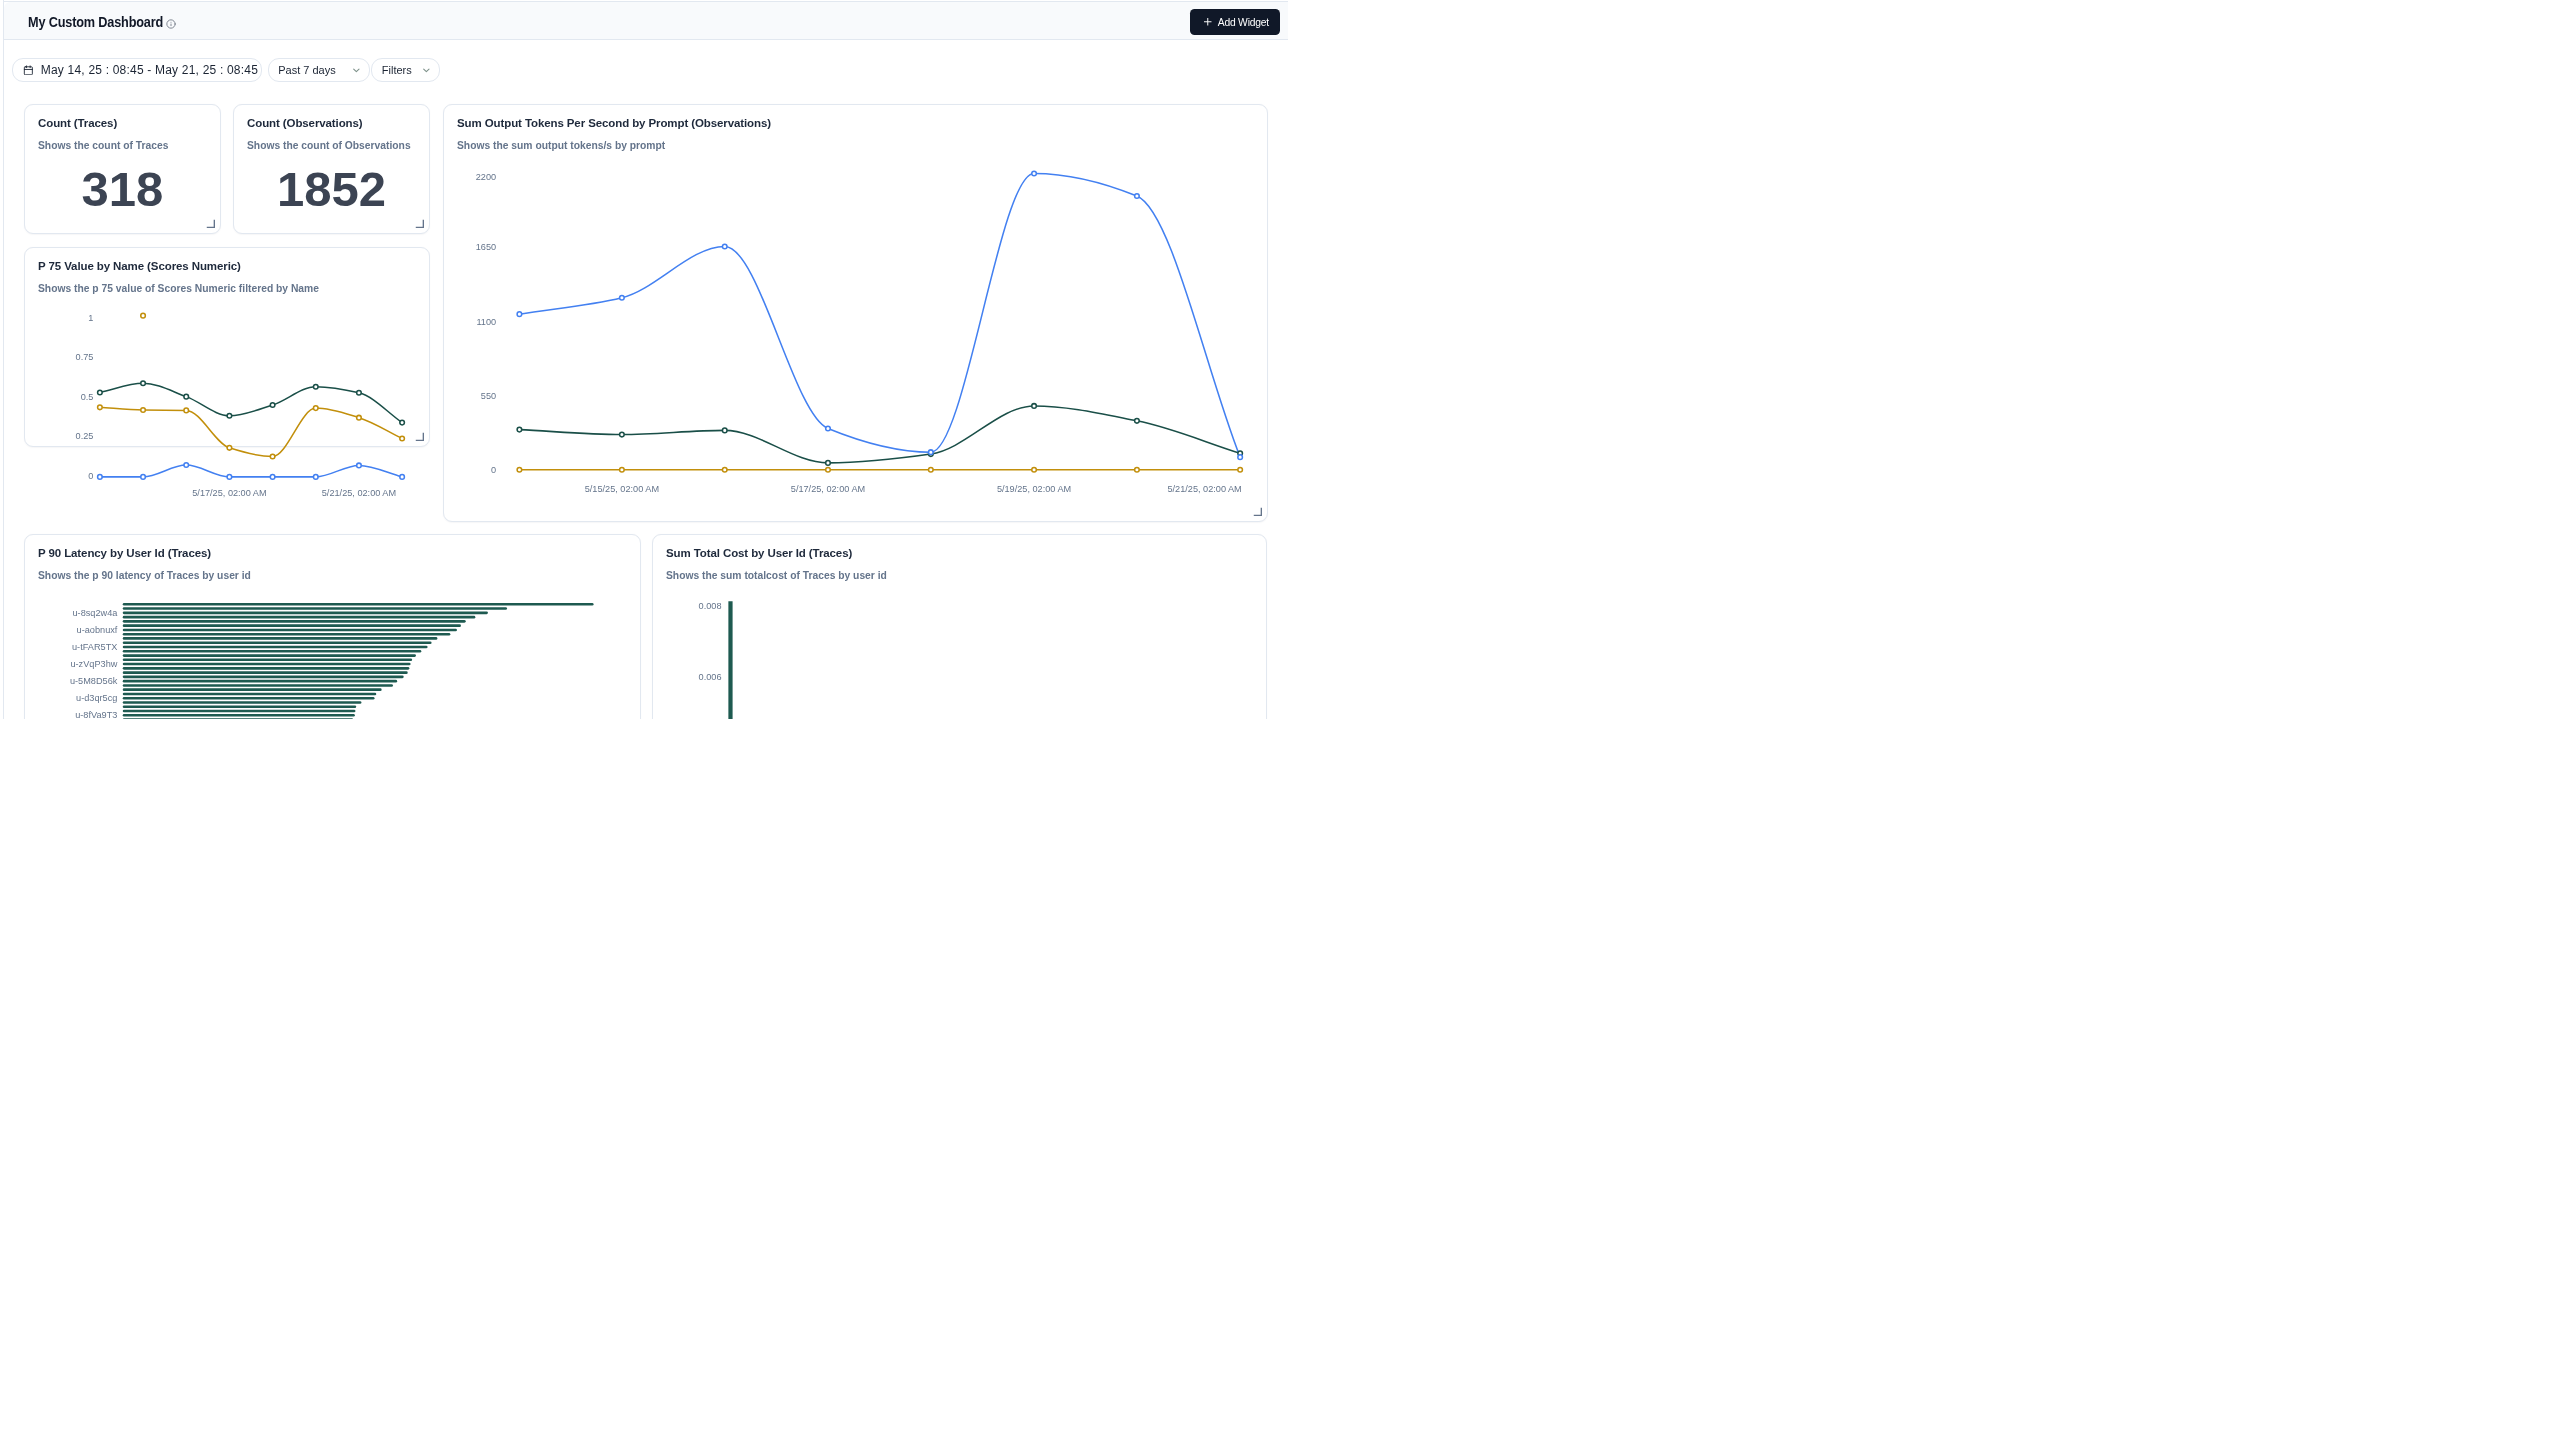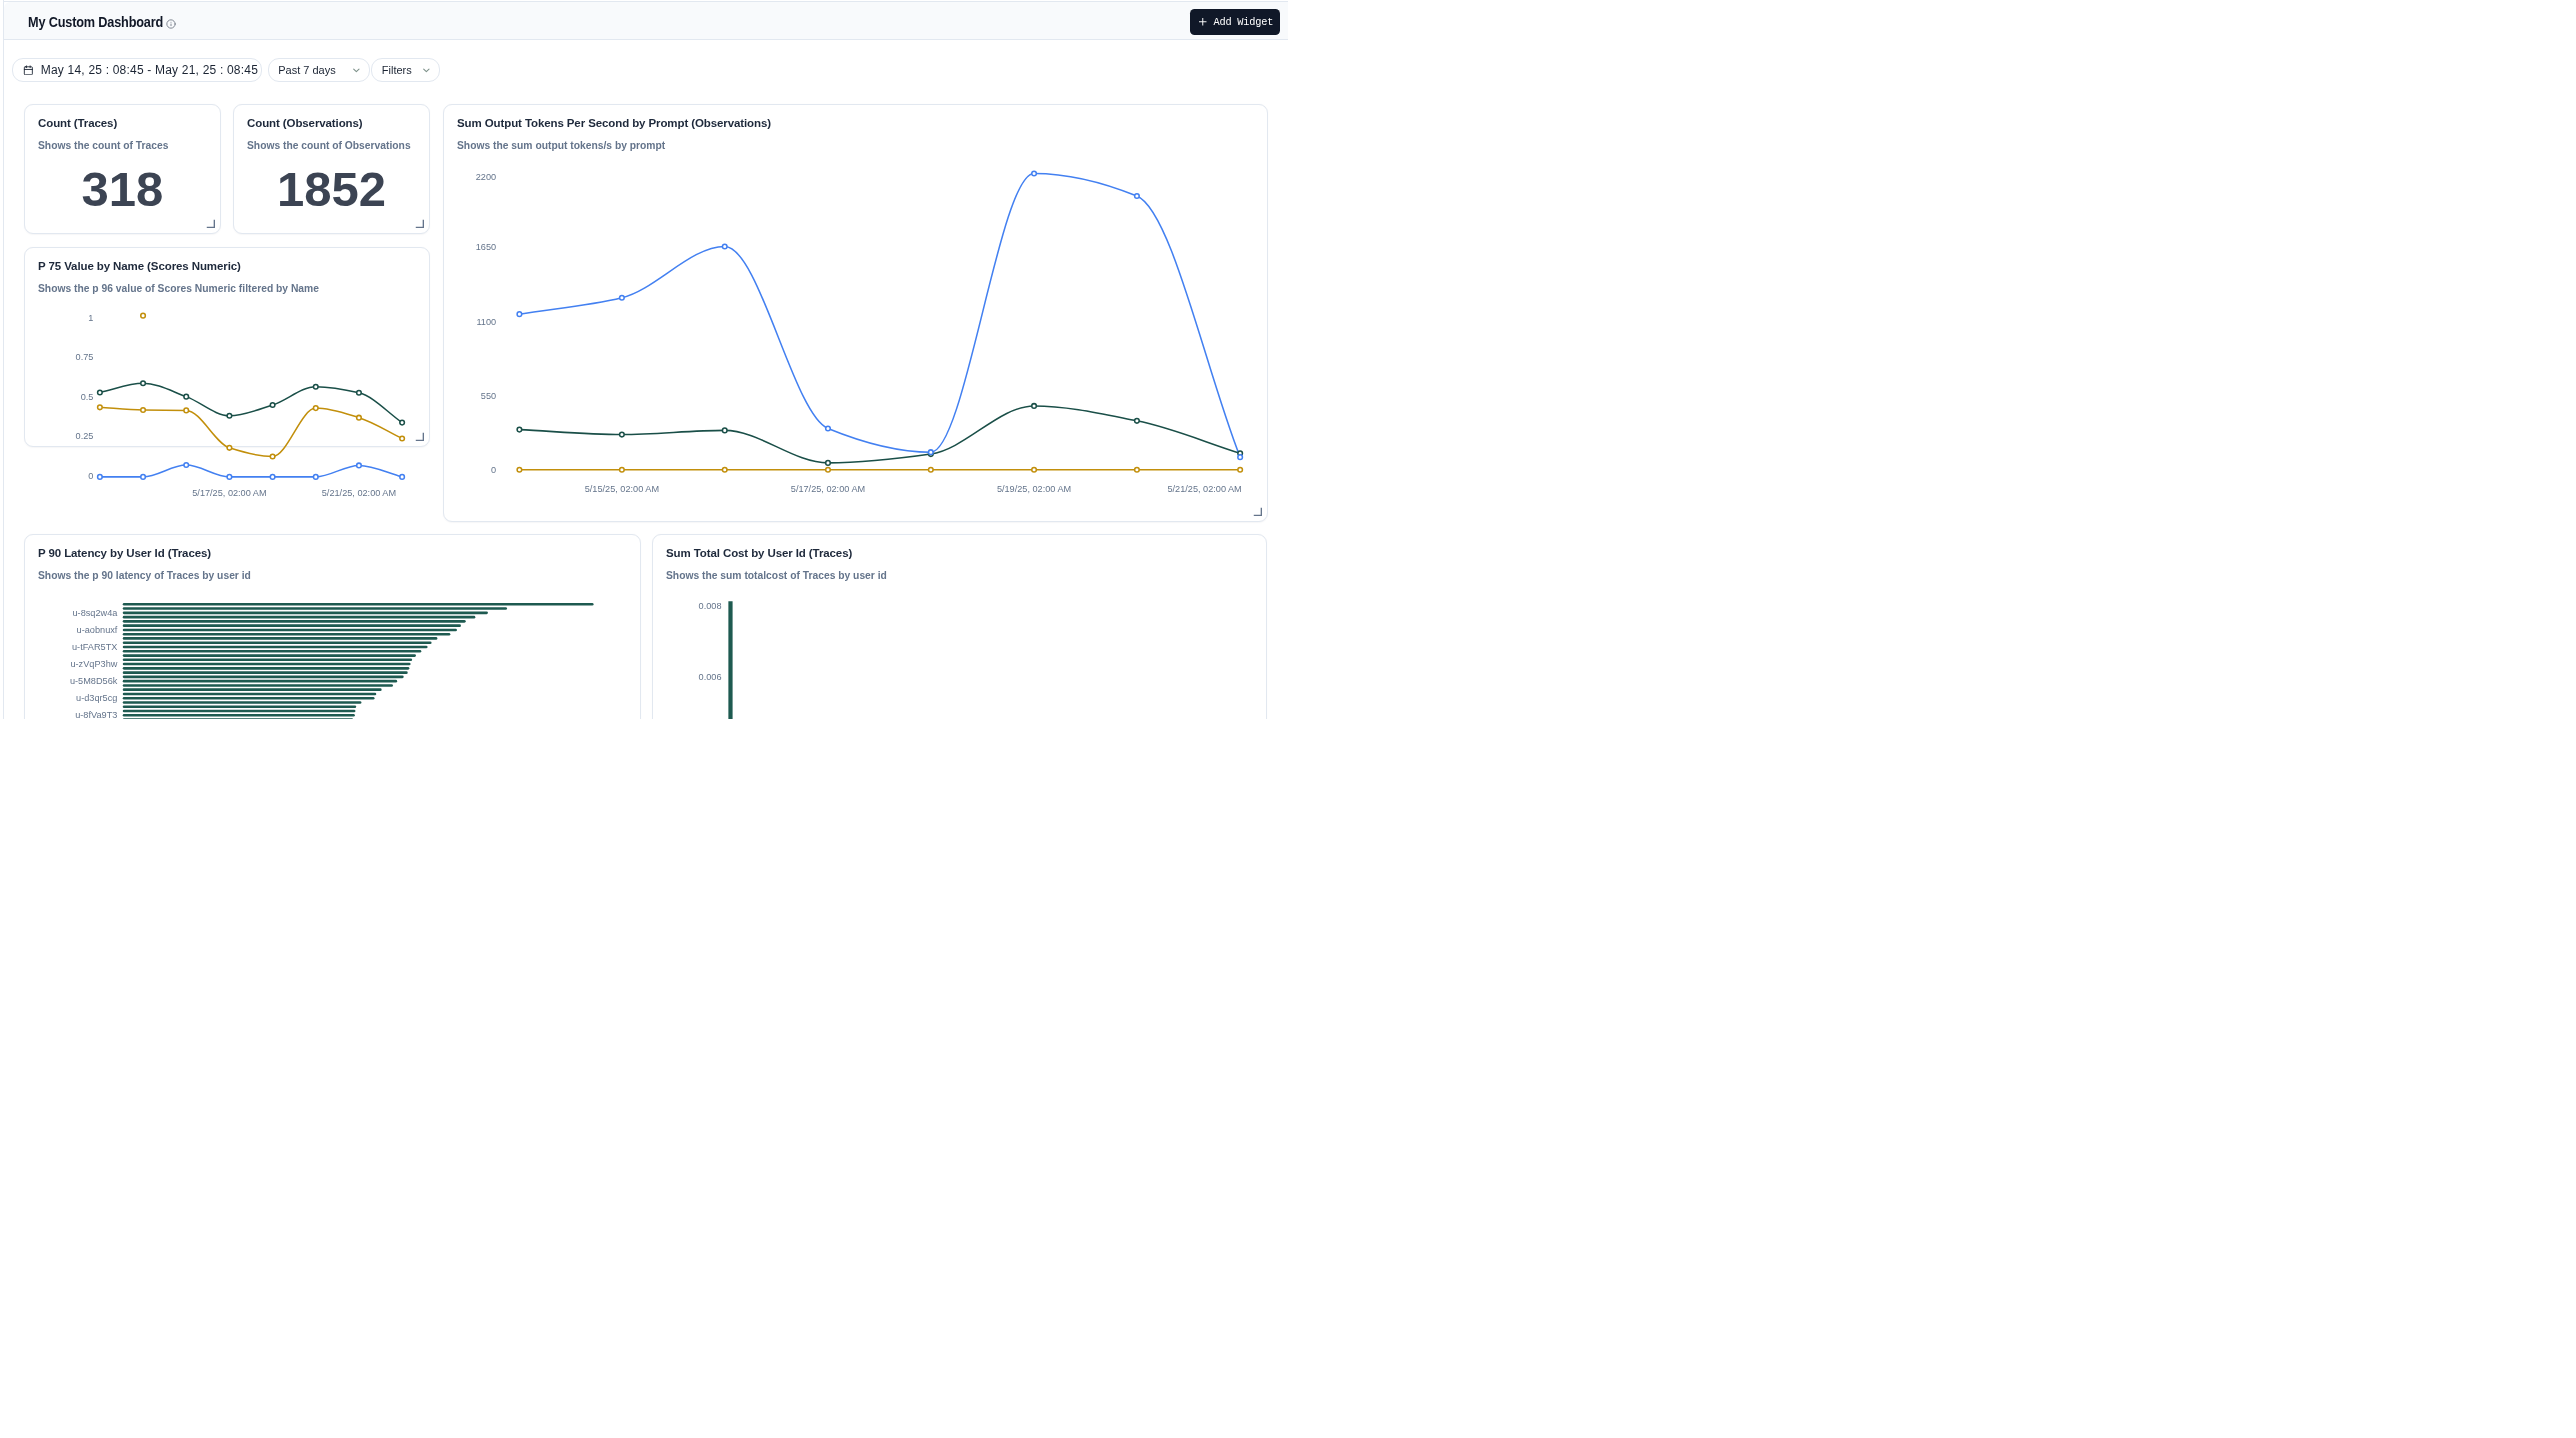--- a/index.html
+++ b/index.html
@@ -3,21 +3,21 @@
 * { margin:0; padding:0; box-sizing:border-box; }
 html,body { width:1288px; height:719px; background:#fff; font-family:"Liberation Sans", sans-serif;
   -webkit-font-smoothing:antialiased; overflow:hidden; position:relative; }
 .vline { position:absolute; left:3.1px; top:0; bottom:0; width:0.8px; background:#e2e8f0; }
 .topline { position:absolute; left:3.1px; right:0; top:0.8px; height:0.8px; background:#e2e8f0; }
 .header { position:absolute; left:3.8px; right:0; top:1.5px; height:38px; background:#f8fafc;
   border-bottom:0.8px solid #e2e8f0; border-top-left-radius:6.1px; }
 .htitle { position:absolute; left:24px; top:11.5px; font-size:15.3px; font-weight:700; color:#111827; letter-spacing:-0.2px; transform:scaleX(0.83); transform-origin:left top; }
 .hinfo { position:absolute; left:162px; top:17px; }
 .addw { position:absolute; right:7.7px; top:7.7px; height:26px; width:90px; background:#101828; border-radius:4.6px;
-  color:#fff; font-size:10.3px; font-weight:500; letter-spacing:-0.2px; display:flex; align-items:center; justify-content:center; gap:4.6px;font-family:Liberation Mono, monospace; }
+  color:#fff; font-size:10.3px; font-weight:500; letter-spacing:-0.2px; display:flex; align-items:center; justify-content:center; gap:4.6px; }
 .dotstrip { position:absolute; left:3.8px; right:0; top:41px; height:3.8px;
   background-image:radial-gradient(#e3e9f0 0.8px, transparent 0.8px); background-size:6.1px 6.1px; background-position:1.5px 1.5px; opacity:.8; }
 .btn { position:absolute; top:58px; height:24px; background:#fff; border:0.8px solid #e2e8f0; border-radius:11px;
   display:flex; align-items:center; font-size:11px; color:#1b2433; }
 .card { position:absolute; background:#fff; border:0.8px solid #e2e8f0; border-radius:9px;
   box-shadow:0 0.8px 1.5px rgba(16,24,40,.04); }
 .ct { position:absolute; left:13px; top:11.5px; font-size:11.5px; font-weight:700; color:#1e293b; letter-spacing:-0.1px; }
 .cs { position:absolute; left:13px; top:35px; font-size:10.3px; color:#64748b;font-weight:bold; }
 .chart { position:absolute; left:0; top:0; }
 .tick { font-size:12px; fill:#64748b; }
@@ -120,21 +120,21 @@
       <text x="501.5" y="506" text-anchor="middle" class="tick">5/17/25, 02:00 AM</text>
       <text x="771.0" y="506" text-anchor="middle" class="tick">5/19/25, 02:00 AM</text>
       <text x="994.0" y="506" text-anchor="middle" class="tick">5/21/25, 02:00 AM</text>
     </svg>
     <svg class="rz" width="9.2" height="9.2" viewBox="0 0 12 12" style="right:4.6px;bottom:4.6px">
       <path d="M1,11 H11 V1" fill="none" stroke="#64748b" stroke-width="2"></path>
     </svg>
   </div>
 <div class="card" style="left:24px;top:247px;width:406px;height:200px">
     <div class="ct">P 75 Value by Name (Scores Numeric)</div>
-    <div class="cs">Shows the p 96 value of Scores Numeric filtered by Name</div>
+    <div class="cs">Shows the p 75 value of Scores Numeric filtered by Name</div>
     <svg class="chart" width="405" height="269" viewBox="0 0 529 352">
       <path d="M97.5,299.5 C116.3,299.5 135.2,299.5 154.0,299.5 C172.8,299.5 191.7,284.0 210.5,284.0 C229.3,284.0 248.2,299.5 267.0,299.5 C285.8,299.5 304.7,299.5 323.5,299.5 C342.3,299.5 361.2,299.5 380.0,299.5 C398.8,299.5 417.7,284.5 436.5,284.5 C455.3,284.5 474.2,294.5 493.0,299.5" fill="none" stroke="#4380f1" stroke-width="2"></path>
       <path d="M97.5,208.5 C116.3,209.7 135.2,211.7 154.0,212.0 C172.8,212.3 191.7,212.2 210.5,212.5 C229.3,212.8 248.2,255.4 267.0,261.5 C285.8,267.6 304.7,272.8 323.5,272.8 C342.3,272.8 361.2,209.5 380.0,209.5 C398.8,209.5 417.7,216.3 436.5,222.0 C455.3,227.7 474.2,240.1 493.0,249.2" fill="none" stroke="#c28f0b" stroke-width="2"></path>
       <path d="M97.5,189.0 C116.3,185.0 135.2,177.0 154.0,177.0 C172.8,177.0 191.7,187.6 210.5,194.5 C229.3,201.4 248.2,219.5 267.0,219.5 C285.8,219.5 304.7,211.4 323.5,205.5 C342.3,199.6 361.2,181.5 380.0,181.5 C398.8,181.5 417.7,185.1 436.5,189.5 C455.3,193.9 474.2,215.5 493.0,228.5" fill="none" stroke="#1a4f48" stroke-width="2"></path>
       <circle cx="97.5" cy="299.5" r="3.0" fill="#fff" stroke="#4380f1" stroke-width="2.0"></circle>
       <circle cx="154.0" cy="299.5" r="3.0" fill="#fff" stroke="#4380f1" stroke-width="2.0"></circle>
       <circle cx="210.5" cy="284.0" r="3.0" fill="#fff" stroke="#4380f1" stroke-width="2.0"></circle>
       <circle cx="267.0" cy="299.5" r="3.0" fill="#fff" stroke="#4380f1" stroke-width="2.0"></circle>
       <circle cx="323.5" cy="299.5" r="3.0" fill="#fff" stroke="#4380f1" stroke-width="2.0"></circle>
       <circle cx="380.0" cy="299.5" r="3.0" fill="#fff" stroke="#4380f1" stroke-width="2.0"></circle>

